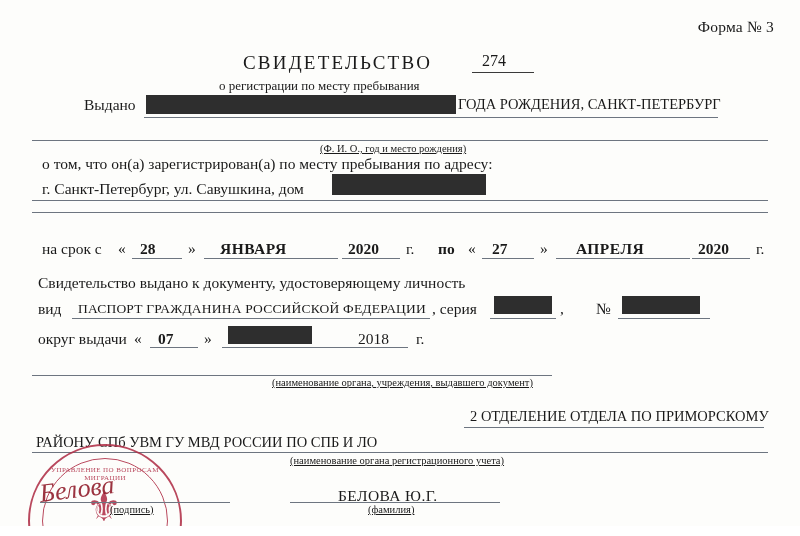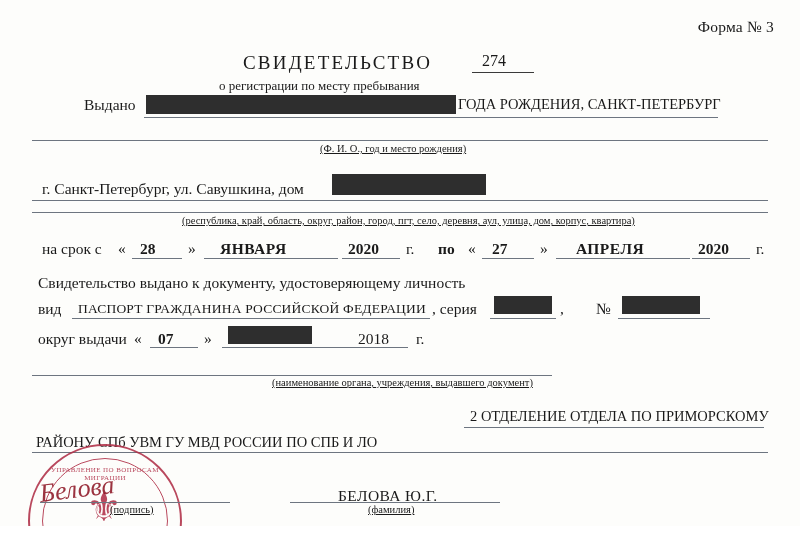--- a/index.html
+++ b/index.html
@@ -161,26 +161,26 @@
   <div class="subtitle">о регистрации по месту пребывания</div>
 
   <div class="txt" style="left:84px; top:96px;">Выдано</div>
   <div class="redact" style="left:146px; top:95px; width:310px; height:19px;"></div>
   <div class="txt" style="left:458px; top:96px; font-size:14.5px;">ГОДА РОЖДЕНИЯ, САНКТ-ПЕТЕРБУРГ</div>
   <div class="rule" style="left:144px; top:117px; width:574px;"></div>
 
   <div class="rule" style="left:32px; top:140px; width:736px;"></div>
   <div class="small" style="left:320px; top:143px;">(Ф. И. О., год и место рождения)</div>
 
+  <div class="txt" style="left:42px; top:155px;">о том, что он(а) зарегистрирован(а) по месту пребывания по адресу:</div>
 
   <div class="txt" style="left:42px; top:180px;">г. Санкт-Петербург, ул. Савушкина, дом</div>
   <div class="redact" style="left:332px; top:174px; width:154px; height:21px;"></div>
   <div class="rule" style="left:32px; top:200px; width:736px;"></div>
   <div class="rule" style="left:32px; top:212px; width:736px;"></div>
-  <div class="small" style="left:182px; top:215px;">(республика, край, область, округ, район, город, пгт, село, деревня, аул, улица, дом, корпус, квартира)</div>
 
   <div class="txt" style="left:42px; top:240px;">на срок с</div>
   <div class="txt" style="left:118px; top:240px;">«</div>
   <div class="txt" style="left:140px; top:240px; font-weight:bold;">28</div>
   <div class="rule" style="left:132px; top:258px; width:50px;"></div>
   <div class="txt" style="left:188px; top:240px;">»</div>
   <div class="txt" style="left:220px; top:240px; font-weight:bold; letter-spacing:.5px;">ЯНВАРЯ</div>
   <div class="rule" style="left:204px; top:258px; width:134px;"></div>
   <div class="txt" style="left:348px; top:240px; font-weight:bold;">2020</div>
   <div class="rule" style="left:342px; top:258px; width:58px;"></div>
@@ -220,20 +220,21 @@
   <div class="rule" style="left:352px; top:347px; width:56px;"></div>
   <div class="txt" style="left:416px; top:330px;">г.</div>
 
   <div class="rule" style="left:32px; top:375px; width:520px;"></div>
   <div class="small" style="left:272px; top:377px;">(наименование органа, учреждения, выдавшего документ)</div>
 
   <div class="txt" style="left:470px; top:408px; font-size:14.5px;">2 ОТДЕЛЕНИЕ ОТДЕЛА  ПО ПРИМОРСКОМУ</div>
   <div class="rule" style="left:464px; top:427px; width:300px;"></div>
   <div class="txt" style="left:36px; top:434px; font-size:14.5px;">РАЙОНУ СПб УВМ  ГУ  МВД  РОССИИ  ПО СПБ  И  ЛО</div>
   <div class="rule" style="left:32px; top:452px; width:736px;"></div>
+  <div class="small" style="left:290px; top:455px;">(наименование органа регистрационного учета)</div>
 
   <div class="stamp">
     <div class="stamp-inner"></div>
     <div class="stamp-text" style="top:20px;">УПРАВЛЕНИЕ ПО ВОПРОСАМ МИГРАЦИИ</div>
     <div class="eagle">⚜</div>
 
   </div>
   <div class="sig">Белова</div>
 
   <div class="rule" style="left:40px; top:502px; width:190px;"></div>

